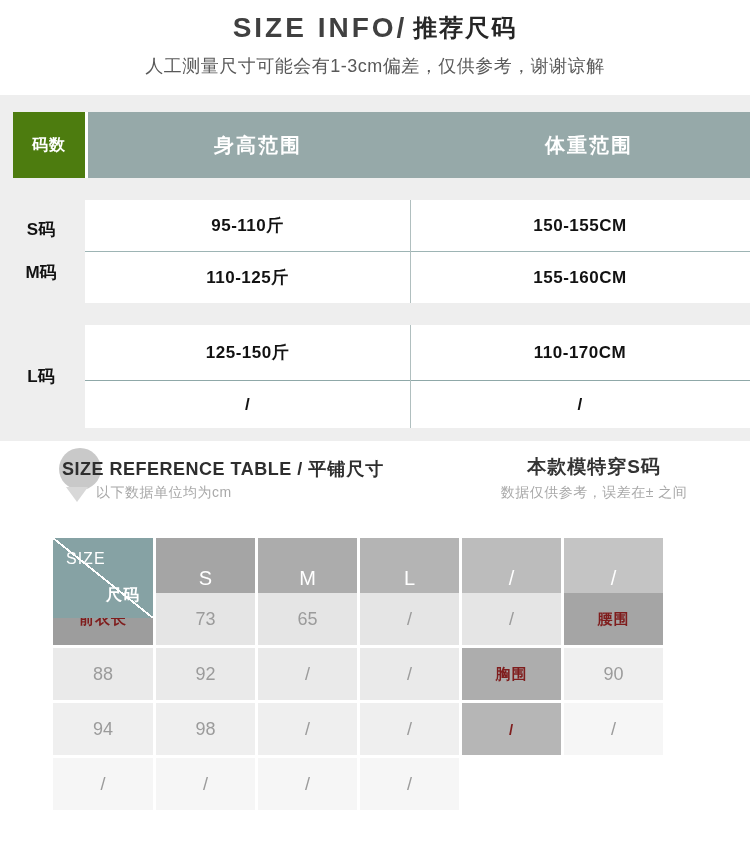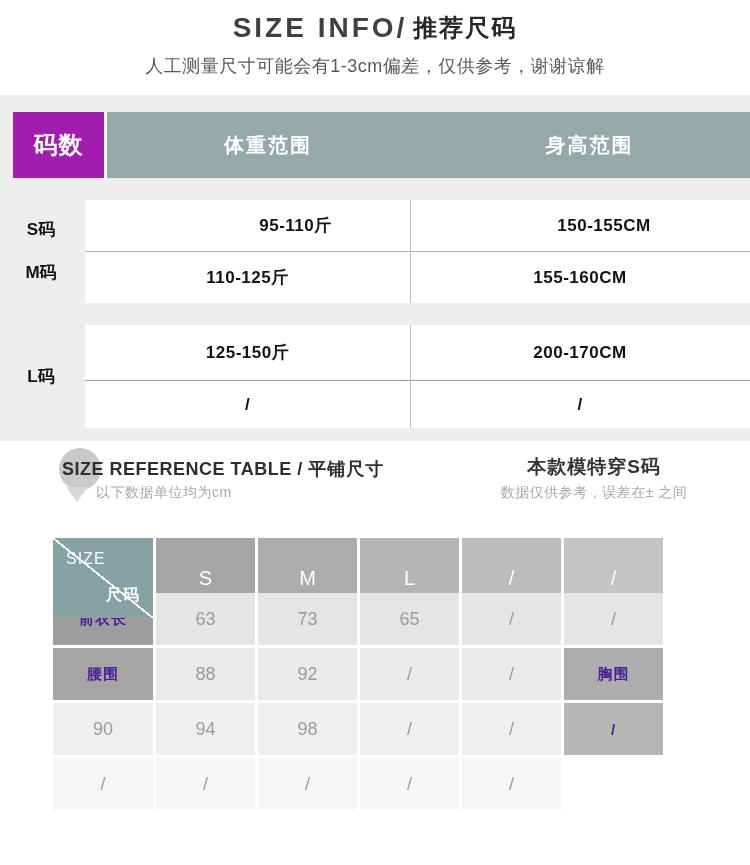--- a/index.html
+++ b/index.html
@@ -15,38 +15,38 @@
   
   .title-wrap{position:absolute;top:12px;left:0;width:750px;text-align:center;}
   .title-en{font-size:28px;font-weight:bold;color:#404040;letter-spacing:3px;}
   .title-cn{font-size:24px;font-weight:bold;color:#262626;letter-spacing:2px;margin-left:6px;vertical-align:1px;}
   .subtitle{position:absolute;top:54px;left:0;width:750px;text-align:center;font-size:18px;color:#595959;letter-spacing:0.5px;}
 
   
   .band{position:absolute;top:95px;left:0;width:750px;height:346px;background:#eeeeee;}
 
   .st-header{position:absolute;top:17px;left:13px;right:0;height:66px;display:flex;}
-  .st-header-size{width:91px;background:#a21caf;color:#fff;font-size:24px;font-weight:bold;
+  .st-header-size{width:72px;background:#4d7c0f;color:#fff;font-size:16px;font-weight:bold;
     display:flex;align-items:center;justify-content:center;letter-spacing:1px;}
   .st-header-gap{width:3px;background:#ffffff;}
   .st-header-main{flex:1;background:#96a9a9;display:flex;}
   .st-h-cell{color:#fff;font-size:20px;font-weight:bold;letter-spacing:2px;
     display:flex;align-items:center;justify-content:center;}
   .st-h-weight{width:322px;}
   .st-h-height{flex:1;}
 
   .st-block{position:absolute;left:85px;right:0;background:#ffffff;}
   .st-block1{top:105px;height:103px;}
   .st-block2{top:230px;height:103px;}
   .st-row{display:flex;}
   .st-cell{display:flex;align-items:center;justify-content:center;
     font-size:17px;font-weight:600;color:#121212;letter-spacing:0.5px;}
   .st-cell-w{width:325px;}
   .st-cell-h{flex:1;}
-  .r1a{height:51px;border-bottom:1px solid #9db4b4;padding-left:48px;}
+  .r1a{height:51px;border-bottom:1px solid #9db4b4;}
   .r1b{height:51px;}
   .r2a{height:55px;border-bottom:1px solid #8fa8a8;}
   .r2b{height:47px;}
   .st-vdivider{position:absolute;left:325px;top:0;bottom:0;width:1px;background:#b0bfbf;}
 
   .st-rowlabel{position:absolute;left:13px;width:56px;height:22px;text-align:center;
     font-size:17px;font-weight:600;color:#121212;line-height:22px;}
   .lbl-s{top:124px;}
   .lbl-m{top:167px;}
   .lbl-l{top:271px;}
@@ -72,21 +72,21 @@
   .mt-corner{height:80px;background:#86a2a4;position:relative;
     background-image:linear-gradient(to top right,transparent calc(50% - 1px),#ffffff calc(50% - 1px),#ffffff calc(50% + 1px),transparent calc(50% + 1px));}
   .mt-corner .c-top{position:absolute;top:12px;left:13px;color:#fff;font-size:16px;letter-spacing:1px;}
   .mt-corner .c-bottom{position:absolute;bottom:12px;right:13px;color:#fff;font-size:16px;font-weight:bold;letter-spacing:1px;}
   .mt-colhead{height:80px;color:#ffffff;font-size:20px;}
   .ch-0{background:#a5a5a5;}
   .ch-1{background:#acacac;}
   .ch-2{background:#b4b4b4;}
   .ch-3{background:#bcbcbc;}
   .ch-4{background:#c4c4c4;}
-  .mt-rowlabel{color:#4c1d95;font-size:15px;font-weight:bold;letter-spacing:1px;}
+  .mt-rowlabel{color:#7f1d1d;font-size:15px;font-weight:bold;letter-spacing:1px;}
   .rl-0{background:#9d9d9d;}
   .rl-1{background:#a5a5a5;}
   .rl-2{background:#adadad;}
   .rl-3{background:#b6b6b6;}
   .mt-val{font-size:18px;color:#9b9b9b;}
   .vr-0{background:#e5e5e5;}
   .vr-1{background:#eaeaea;}
   .vr-2{background:#efefef;}
   .vr-3{background:#f6f6f6;}
 </style>
@@ -99,22 +99,22 @@
     <span class="title-en">SIZE INFO/</span><span class="title-cn">推荐尺码</span>
   </div>
   <div class="subtitle">人工测量尺寸可能会有1-3cm偏差，仅供参考，谢谢谅解</div>
 
   <div class="band">
 
     <div class="st-header">
       <div class="st-header-size">码数</div>
       <div class="st-header-gap"></div>
       <div class="st-header-main">
+        <div class="st-h-cell st-h-height">身高范围</div>
         <div class="st-h-cell st-h-weight">体重范围</div>
-        <div class="st-h-cell st-h-height">身高范围</div>
       </div>
     </div>
 
     <div class="st-rowlabel lbl-s">S码</div>
     <div class="st-rowlabel lbl-m">M码</div>
     <div class="st-rowlabel lbl-l">L码</div>
 
     <div class="st-block st-block1">
       <div class="st-row r1a">
         <div class="st-cell st-cell-w">95-110斤</div>
@@ -123,21 +123,21 @@
       <div class="st-row r1b">
         <div class="st-cell st-cell-w">110-125斤</div>
         <div class="st-cell st-cell-h">155-160CM</div>
       </div>
       <div class="st-vdivider"></div>
     </div>
 
     <div class="st-block st-block2">
       <div class="st-row r2a">
         <div class="st-cell st-cell-w">125-150斤</div>
-        <div class="st-cell st-cell-h">200-170CM</div>
+        <div class="st-cell st-cell-h">110-170CM</div>
       </div>
       <div class="st-row r2b">
         <div class="st-cell st-cell-w">/</div>
         <div class="st-cell st-cell-h">/</div>
       </div>
       <div class="st-vdivider"></div>
     </div>
 
   </div>
 
@@ -157,21 +157,20 @@
       <span class="c-top">SIZE</span>
       <span class="c-bottom">尺码</span>
     </div>
     <div class="mt-colhead ch-0">S</div>
     <div class="mt-colhead ch-1">M</div>
     <div class="mt-colhead ch-2">L</div>
     <div class="mt-colhead ch-3">/</div>
     <div class="mt-colhead ch-4">/</div>
 
     <div class="mt-rowlabel rl-0">前衣长</div>
-    <div class="mt-val vr-0">63</div>
     <div class="mt-val vr-0">73</div>
     <div class="mt-val vr-0">65</div>
     <div class="mt-val vr-0">/</div>
     <div class="mt-val vr-0">/</div>
 
     <div class="mt-rowlabel rl-1">腰围</div>
     <div class="mt-val vr-1">88</div>
     <div class="mt-val vr-1">92</div>
     <div class="mt-val vr-1">/</div>
     <div class="mt-val vr-1">/</div>

